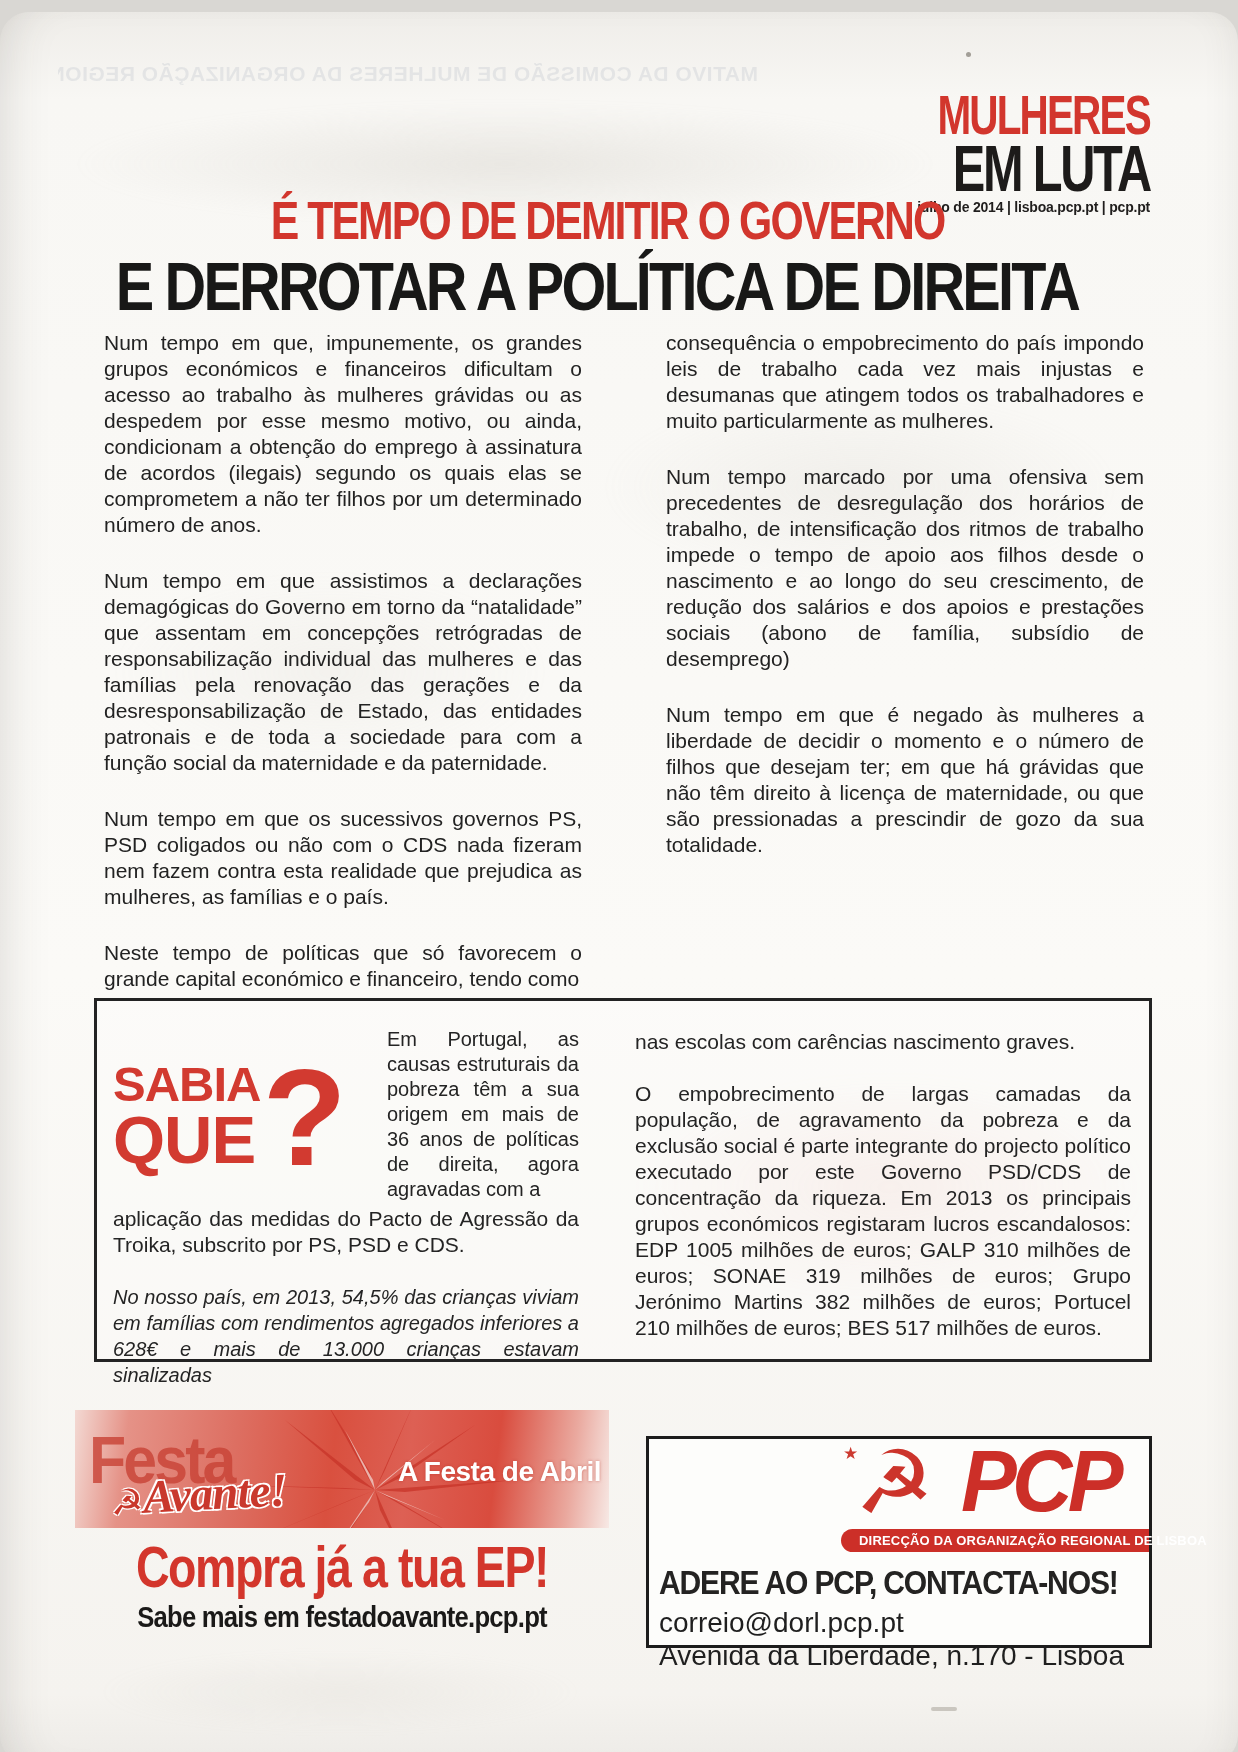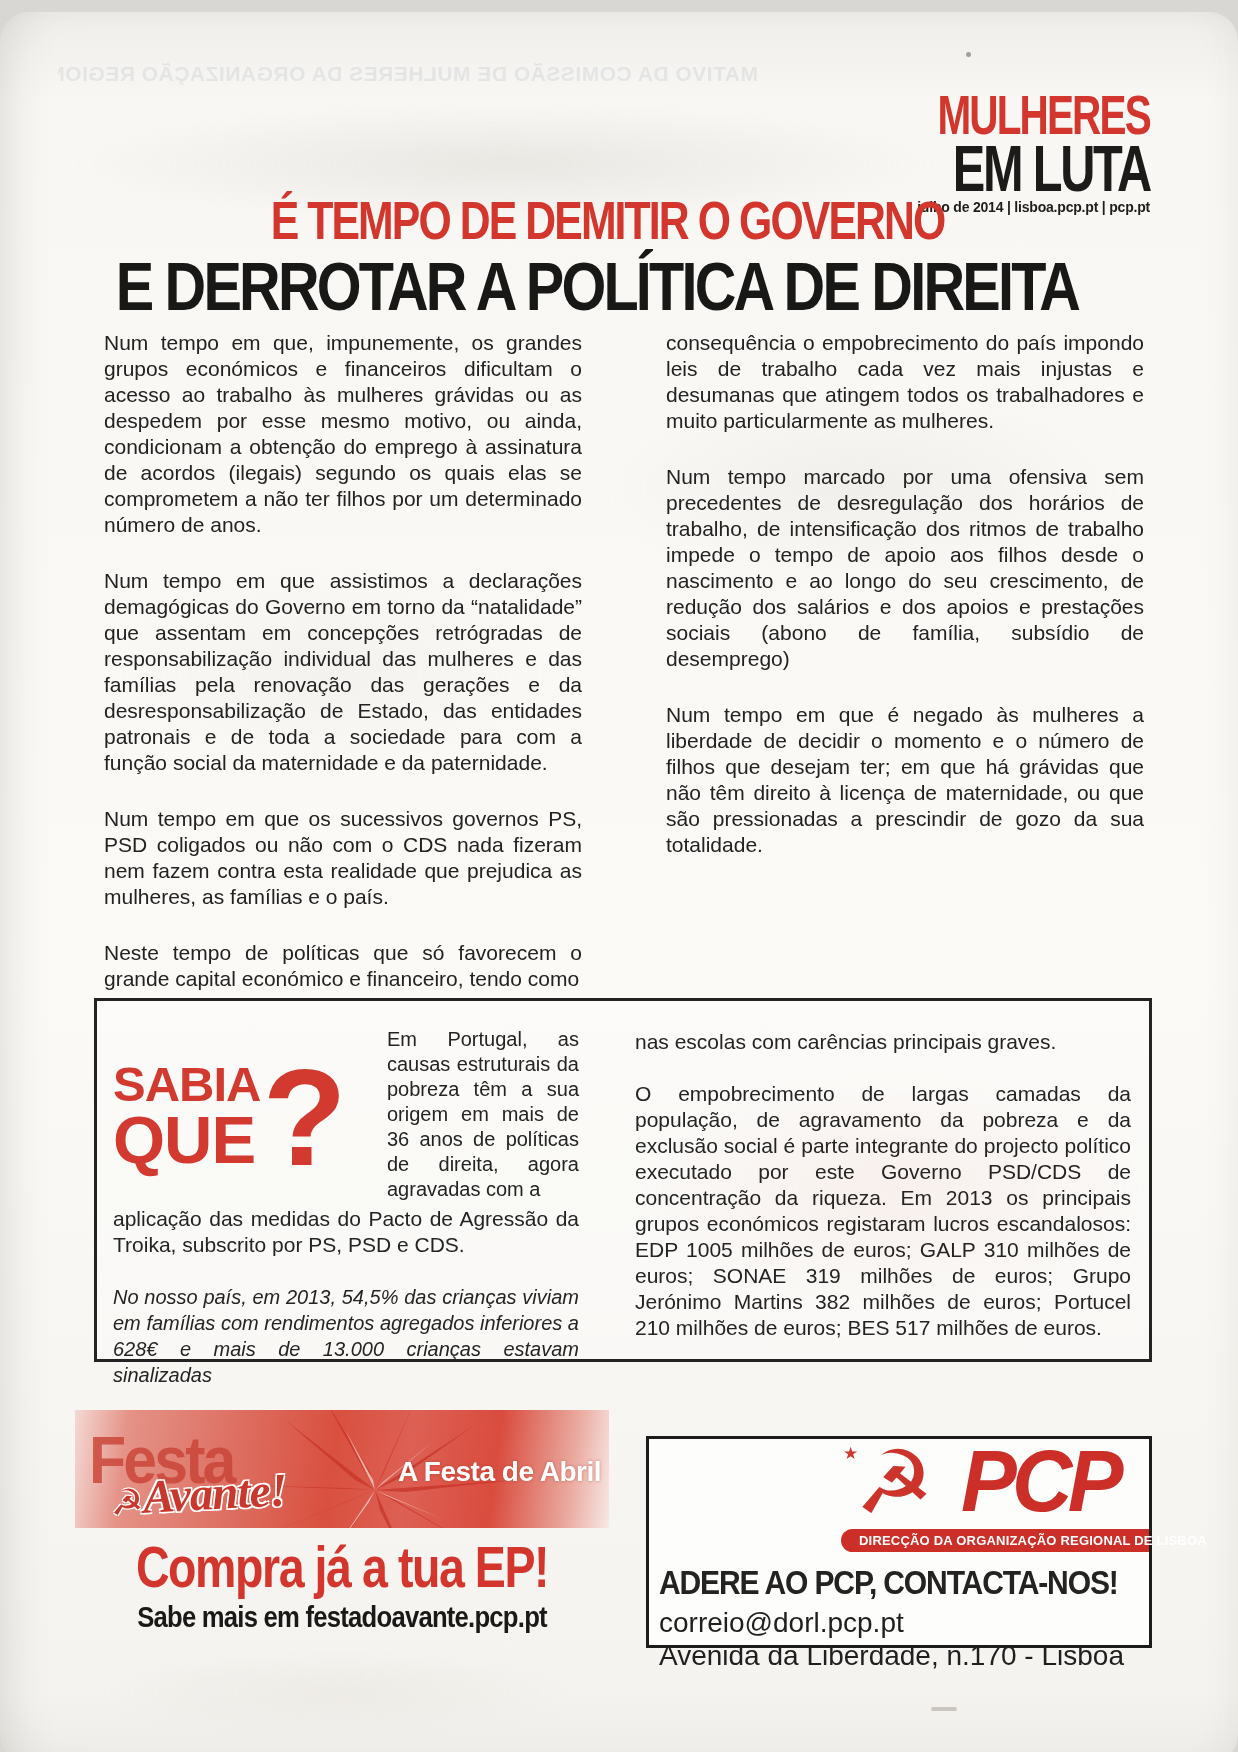--- a/index.html
+++ b/index.html
@@ -198,21 +198,21 @@
             <span class="sabia-w2">QUE</span>
           </span>
           <span class="sabia-q">?</span>
         </div>
         <div class="sabia-intro">Em Portugal, as causas estruturais da pobreza têm a sua origem em mais de 36 anos de políticas de direita, agora agravadas com a</div>
       </div>
       <div class="sabia-rest">aplicação das medidas do Pacto de Agressão da Troika, subscrito por PS, PSD e CDS.</div>
       <div class="sabia-p2">No nosso país, em 2013, 54,5% das crianças viviam em famílias com rendimentos agregados inferiores a 628€ e mais de 13.000 crianças estavam sinalizadas</div>
     </div>
     <div class="sabia-right">
-      <div class="cont">nas escolas com carências principais graves.</div>
+      <div class="cont">nas escolas com carências nascimento graves.</div>
       <div class="para">O empobrecimento de largas camadas da população, de agravamento da pobreza e da exclusão social é parte integrante do projecto político executado por este Governo PSD/CDS de concentração da riqueza. Em 2013 os principais grupos económicos registaram lucros escandalosos: EDP 1005 milhões de euros; GALP 310 milhões de euros; SONAE 319 milhões de euros; Grupo Jerónimo Martins 382 milhões de euros; Portucel 210 milhões de euros; BES 517 milhões de euros.</div>
     </div>
   </div>
 
   <div class="festa">
     <div class="festa-band">
       <svg class="festa-burst" viewBox="0 0 300 180" xmlns="http://www.w3.org/2000/svg">
         <g fill="#c8352a" opacity="0.85">
           <polygon points="150,90 60,20 130,80"></polygon>
           <polygon points="150,90 100,0 145,72"></polygon>

